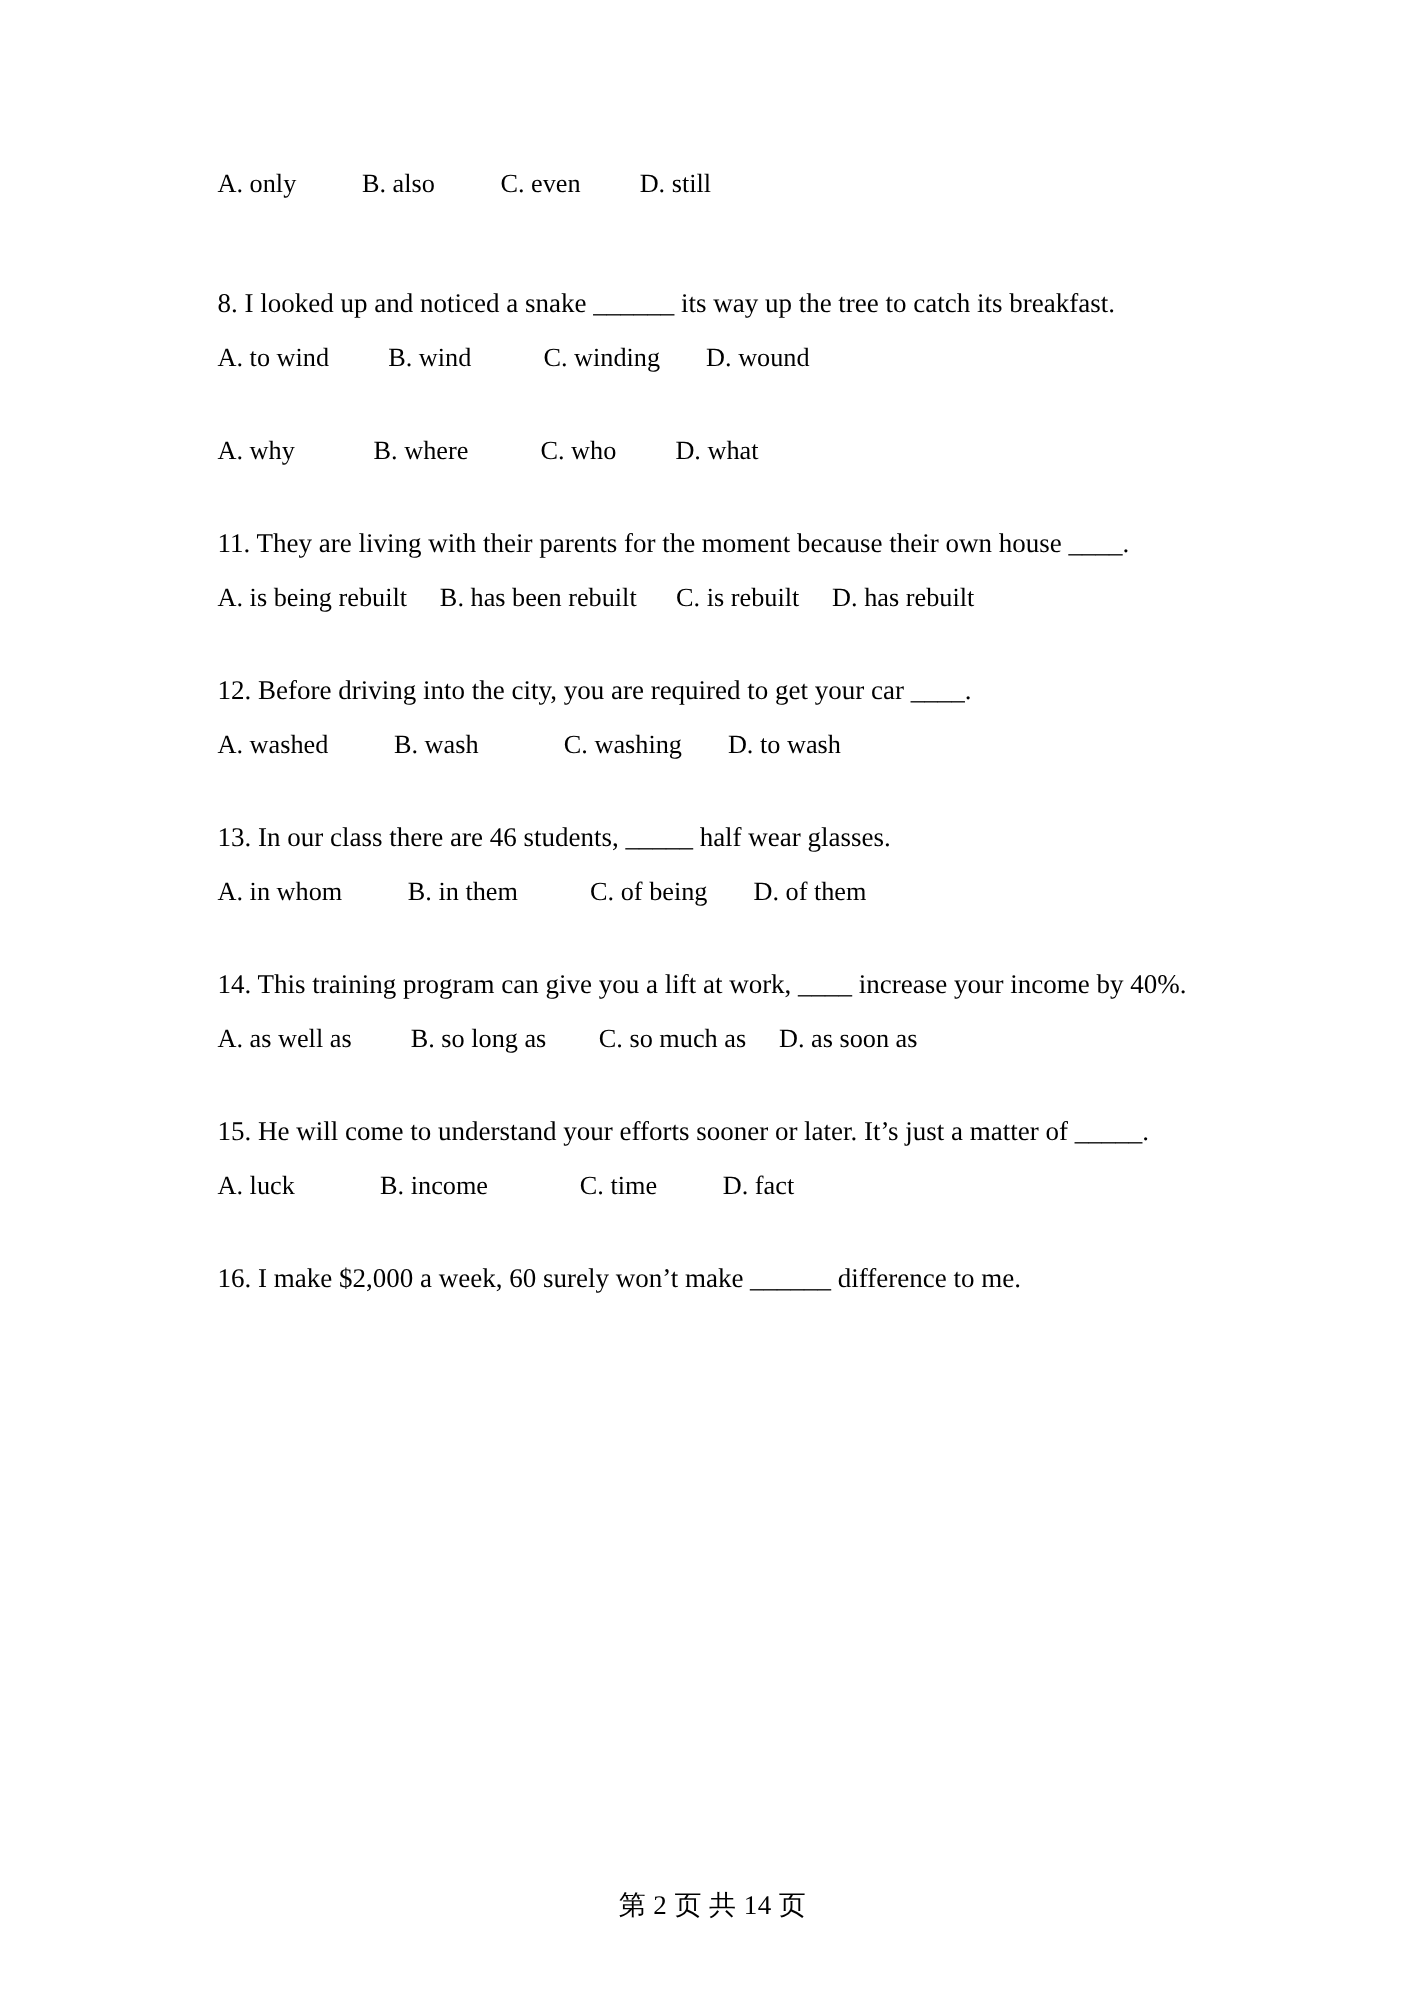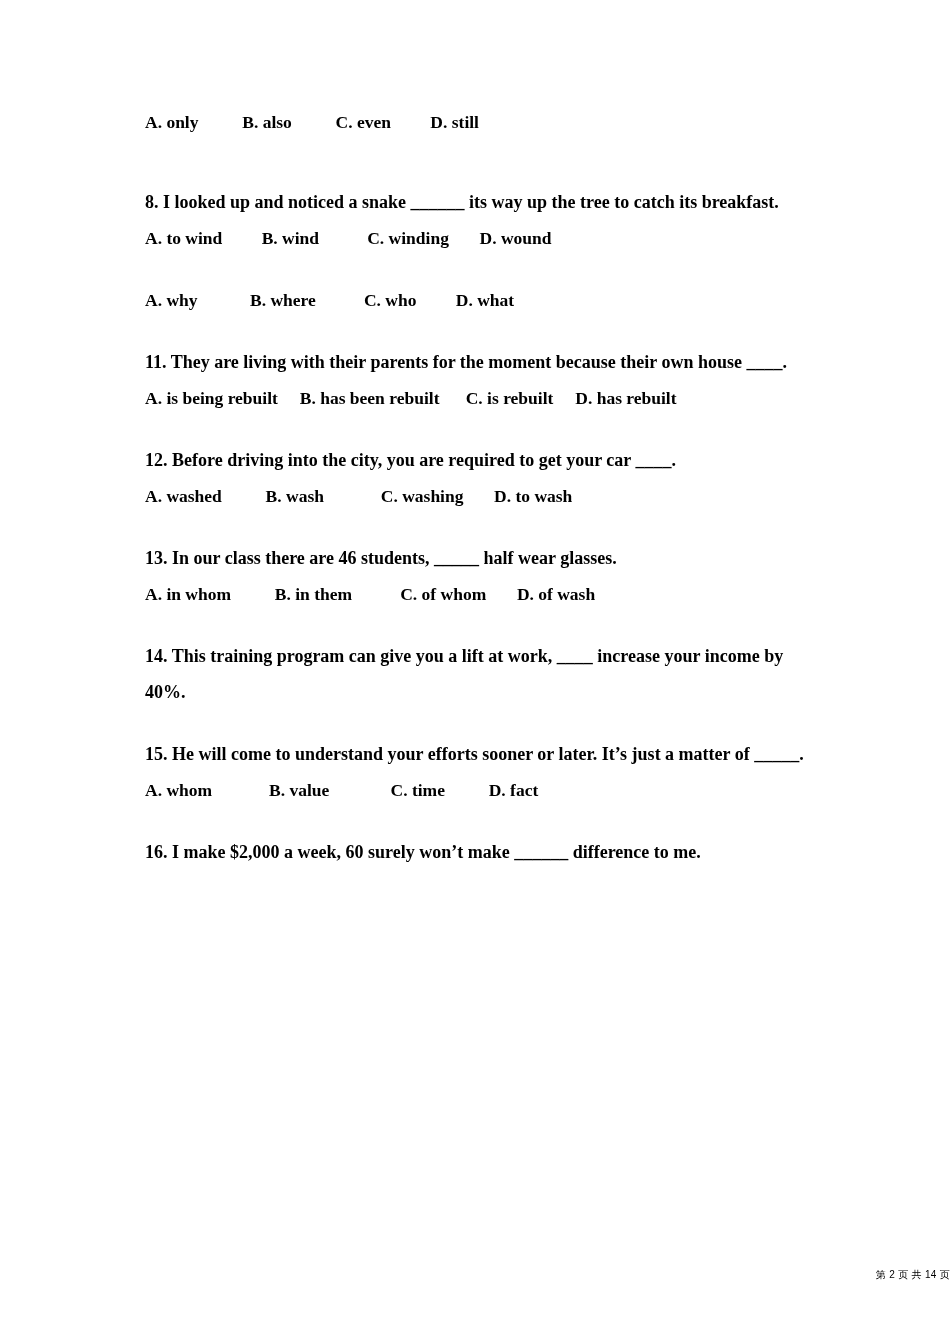--- a/index.html
+++ b/index.html
@@ -20,40 +20,39 @@
     height: 1344px;
     box-sizing: border-box;
     padding: 104px 145px 0 145px;
     position: relative;
   }
   .content {
     width: 665px;
   }
   .q-block {
     margin-bottom: 26px;
-    font-weight: bold;
   }
   .stem {
     font-size: 18px;
     line-height: 36px;
   }
   .options {
     display: block;
     font-size: 17.5px;
     line-height: 36px;
     white-space: pre;
   }
   .footer {
     position: absolute;
     left: 0;
     right: 0;
     bottom: 62px;
-    text-align: right;
-    font-size: 10px;
-    font-family: Liberation Sans, sans-serif;
+    text-align: center;
+    font-size: 18px;
+    font-family: Liberation Serif, serif;
     letter-spacing: 0.3px;
   }
   .first-opts {
     margin-bottom: 44px;
   }
 </style>
 </head>
 <body>
 
 <div class="page">
@@ -78,30 +77,31 @@
       <div class="options">A. is being rebuilt     B. has been rebuilt      C. is rebuilt     D. has rebuilt</div>
     </div>
 
     <div class="q-block">
       <div class="stem">12. Before driving into the city, you are required to get your car ____.</div>
       <div class="options">A. washed          B. wash             C. washing       D. to wash</div>
     </div>
 
     <div class="q-block">
       <div class="stem">13. In our class there are 46 students, _____ half wear glasses.</div>
-      <div class="options">A. in whom          B. in them           C. of whom       D. of wash</div>
+      <div class="options">A. in whom          B. in them           C. of being       D. of them</div>
     </div>
 
     <div class="q-block">
       <div class="stem">14. This training program can give you a lift at work, ____ increase your income by 40%.</div>
+      <div class="options">A. as well as         B. so long as        C. so much as     D. as soon as</div>
     </div>
 
     <div class="q-block">
       <div class="stem">15. He will come to understand your efforts sooner or later. It’s just a matter of _____.</div>
-      <div class="options">A. whom             B. value              C. time          D. fact</div>
+      <div class="options">A. luck             B. income              C. time          D. fact</div>
     </div>
 
     <div class="q-block">
       <div class="stem">16. I make $2,000 a week, 60 surely won’t make ______ difference to me.</div>
     </div>
 
   </div>
 
   <div class="footer">第 2 页 共 14 页</div>
 </div>

